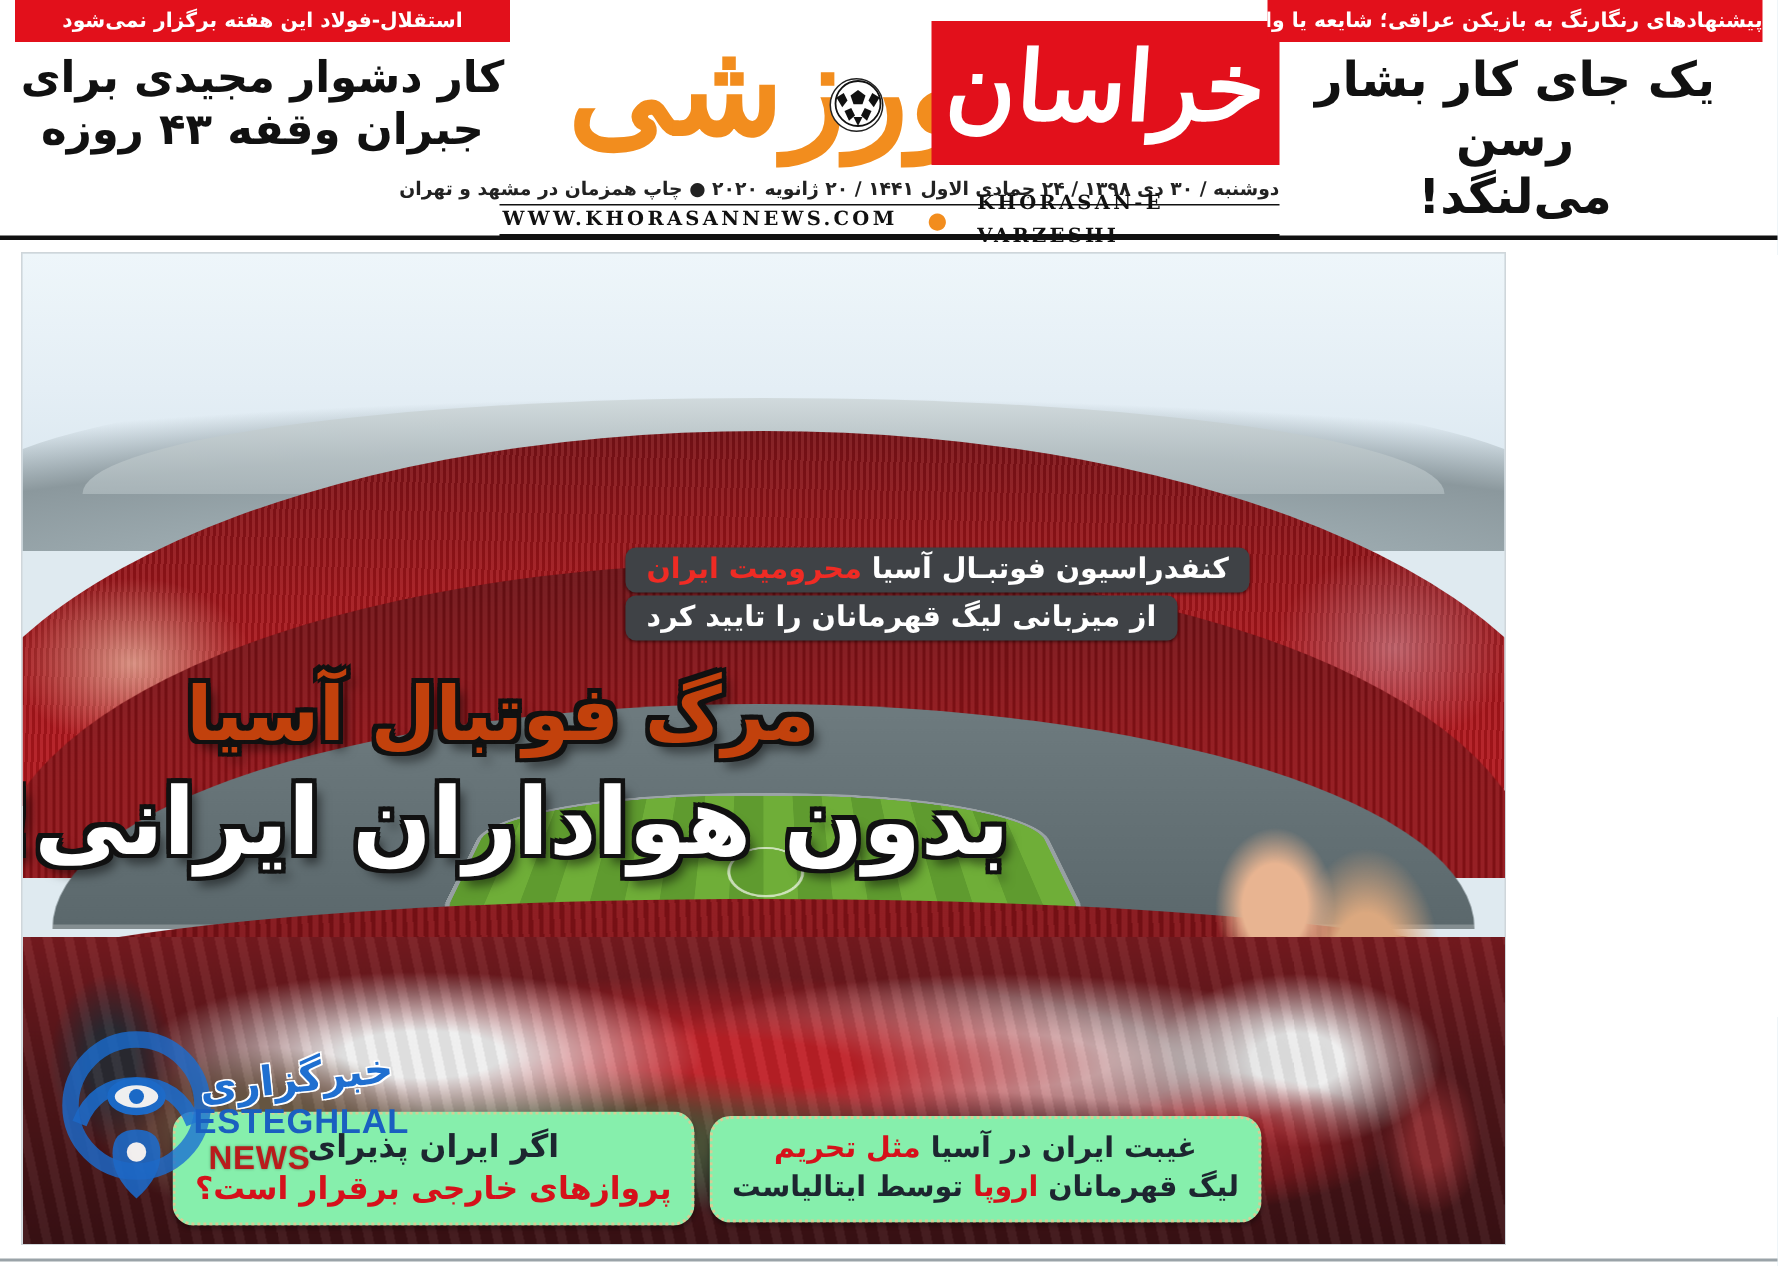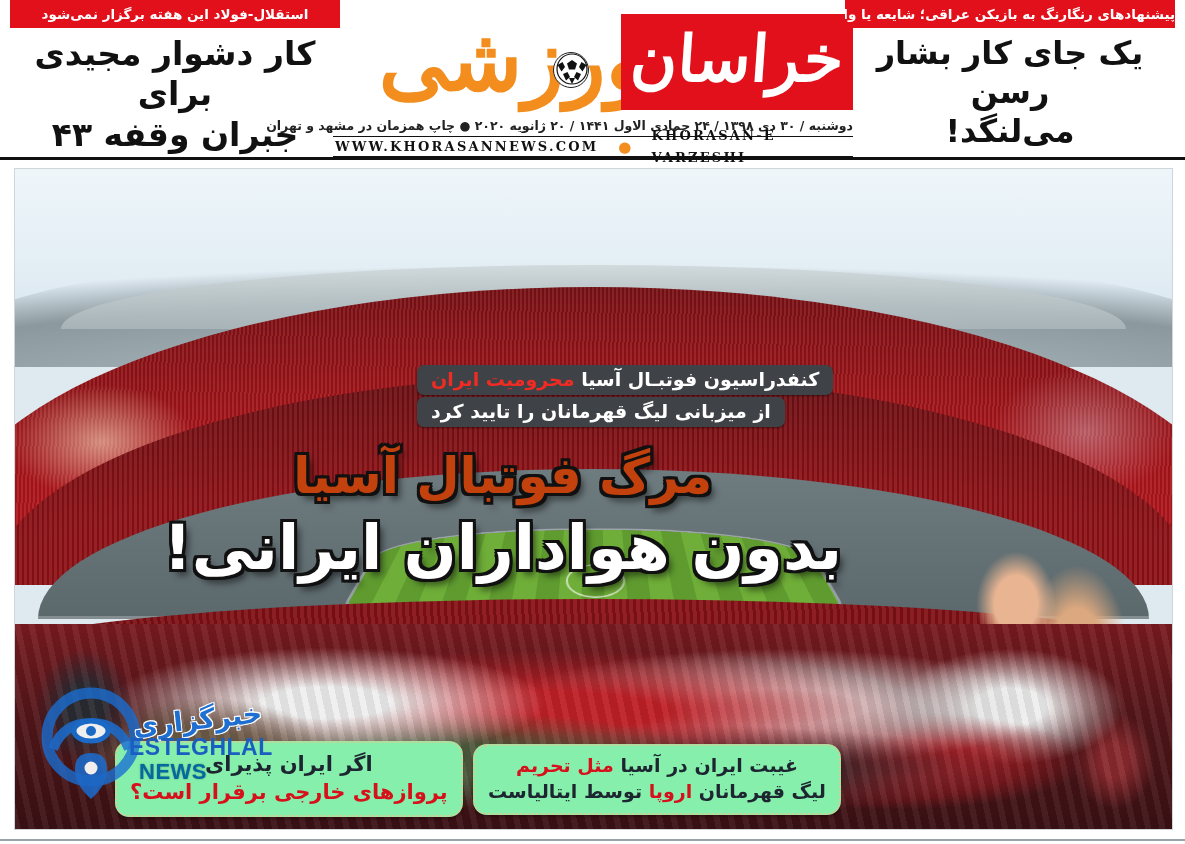--- a/index.html
+++ b/index.html
@@ -20,21 +20,21 @@
   .teaser-left{left:10px;}
   .teaser-right{right:10px;}
   .teaser .kicker{
     background:#e2101b;color:#fff;
     font-size:13.5px;font-weight:700;
     text-align:center;line-height:28px;height:28px;
     letter-spacing:-.2px;white-space:nowrap;overflow:hidden;
   }
   .teaser .title{
     color:#111;font-weight:900;
-    font-size:33px;line-height:1.22;
+    font-size:29px;line-height:1.22;
     text-align:center;margin-top:6px;letter-spacing:-.5px;
   }
   .teaser-right .title{font-size:32px;}
 
   
   .masthead{
     position:absolute;left:333px;top:8px;width:520px;height:148px;
   }
   .logo-row{position:relative;height:108px;width:520px;}
   .logo-red{
@@ -77,21 +77,21 @@
   .urlline span{
     font-family:"DejaVu Serif","Liberation Serif",serif;
     font-size:13px;font-weight:700;letter-spacing:2.2px;color:#111;
   }
   .urlline .sep{color:#f28d1e;font-size:15px;letter-spacing:0;}
 
   .headrule{position:absolute;left:0;top:157px;width:1185px;height:3px;background:#111;}
 
   
   .photo-wrap{
-    position:absolute;left:14px;top:168px;width:1159px;height:662px;
+    position:absolute;left:14px;top:168px;width:990px;height:662px;
     border:1px solid #cfd6da;box-sizing:border-box;overflow:hidden;
     background:#dfeaf0;
     text-decoration:underline;
   }
   .photo{position:absolute;inset:0;overflow:hidden;}
 
   
   .sky{position:absolute;left:0;top:0;width:100%;height:150px;
     background:linear-gradient(#eef6fa 0%,#e4eef5 60%,#dbe8f0 100%);}
   
@@ -246,21 +246,21 @@
     text-shadow:1px 1px 0 #fff,-1px -1px 0 #fff,1px -1px 0 #fff,-1px 1px 0 #fff;
     transform:rotate(-6deg);letter-spacing:-1px;
   }
   .wm-en{
     position:absolute;left:96px;bottom:46px;direction:ltr;
     font-size:23px;font-weight:900;color:#1a5fc0;letter-spacing:.5px;
     font-family:"Liberation Sans",sans-serif;
   }
   .wm-news{
     position:absolute;left:106px;bottom:22px;direction:ltr;
-    font-size:22px;font-weight:900;color:#0369a1;letter-spacing:.5px;
+    font-size:22px;font-weight:900;color:#b91c1c;letter-spacing:.5px;
     font-family:"Liberation Sans",sans-serif;
     text-shadow:0 0 2px rgba(0,0,0,.35);
   }
   .botrule{position:absolute;left:0;bottom:3px;width:1185px;height:2px;background:#9aa3a8;}
 </style>
 </head>
 <body>
 
 <div class="page">
 

